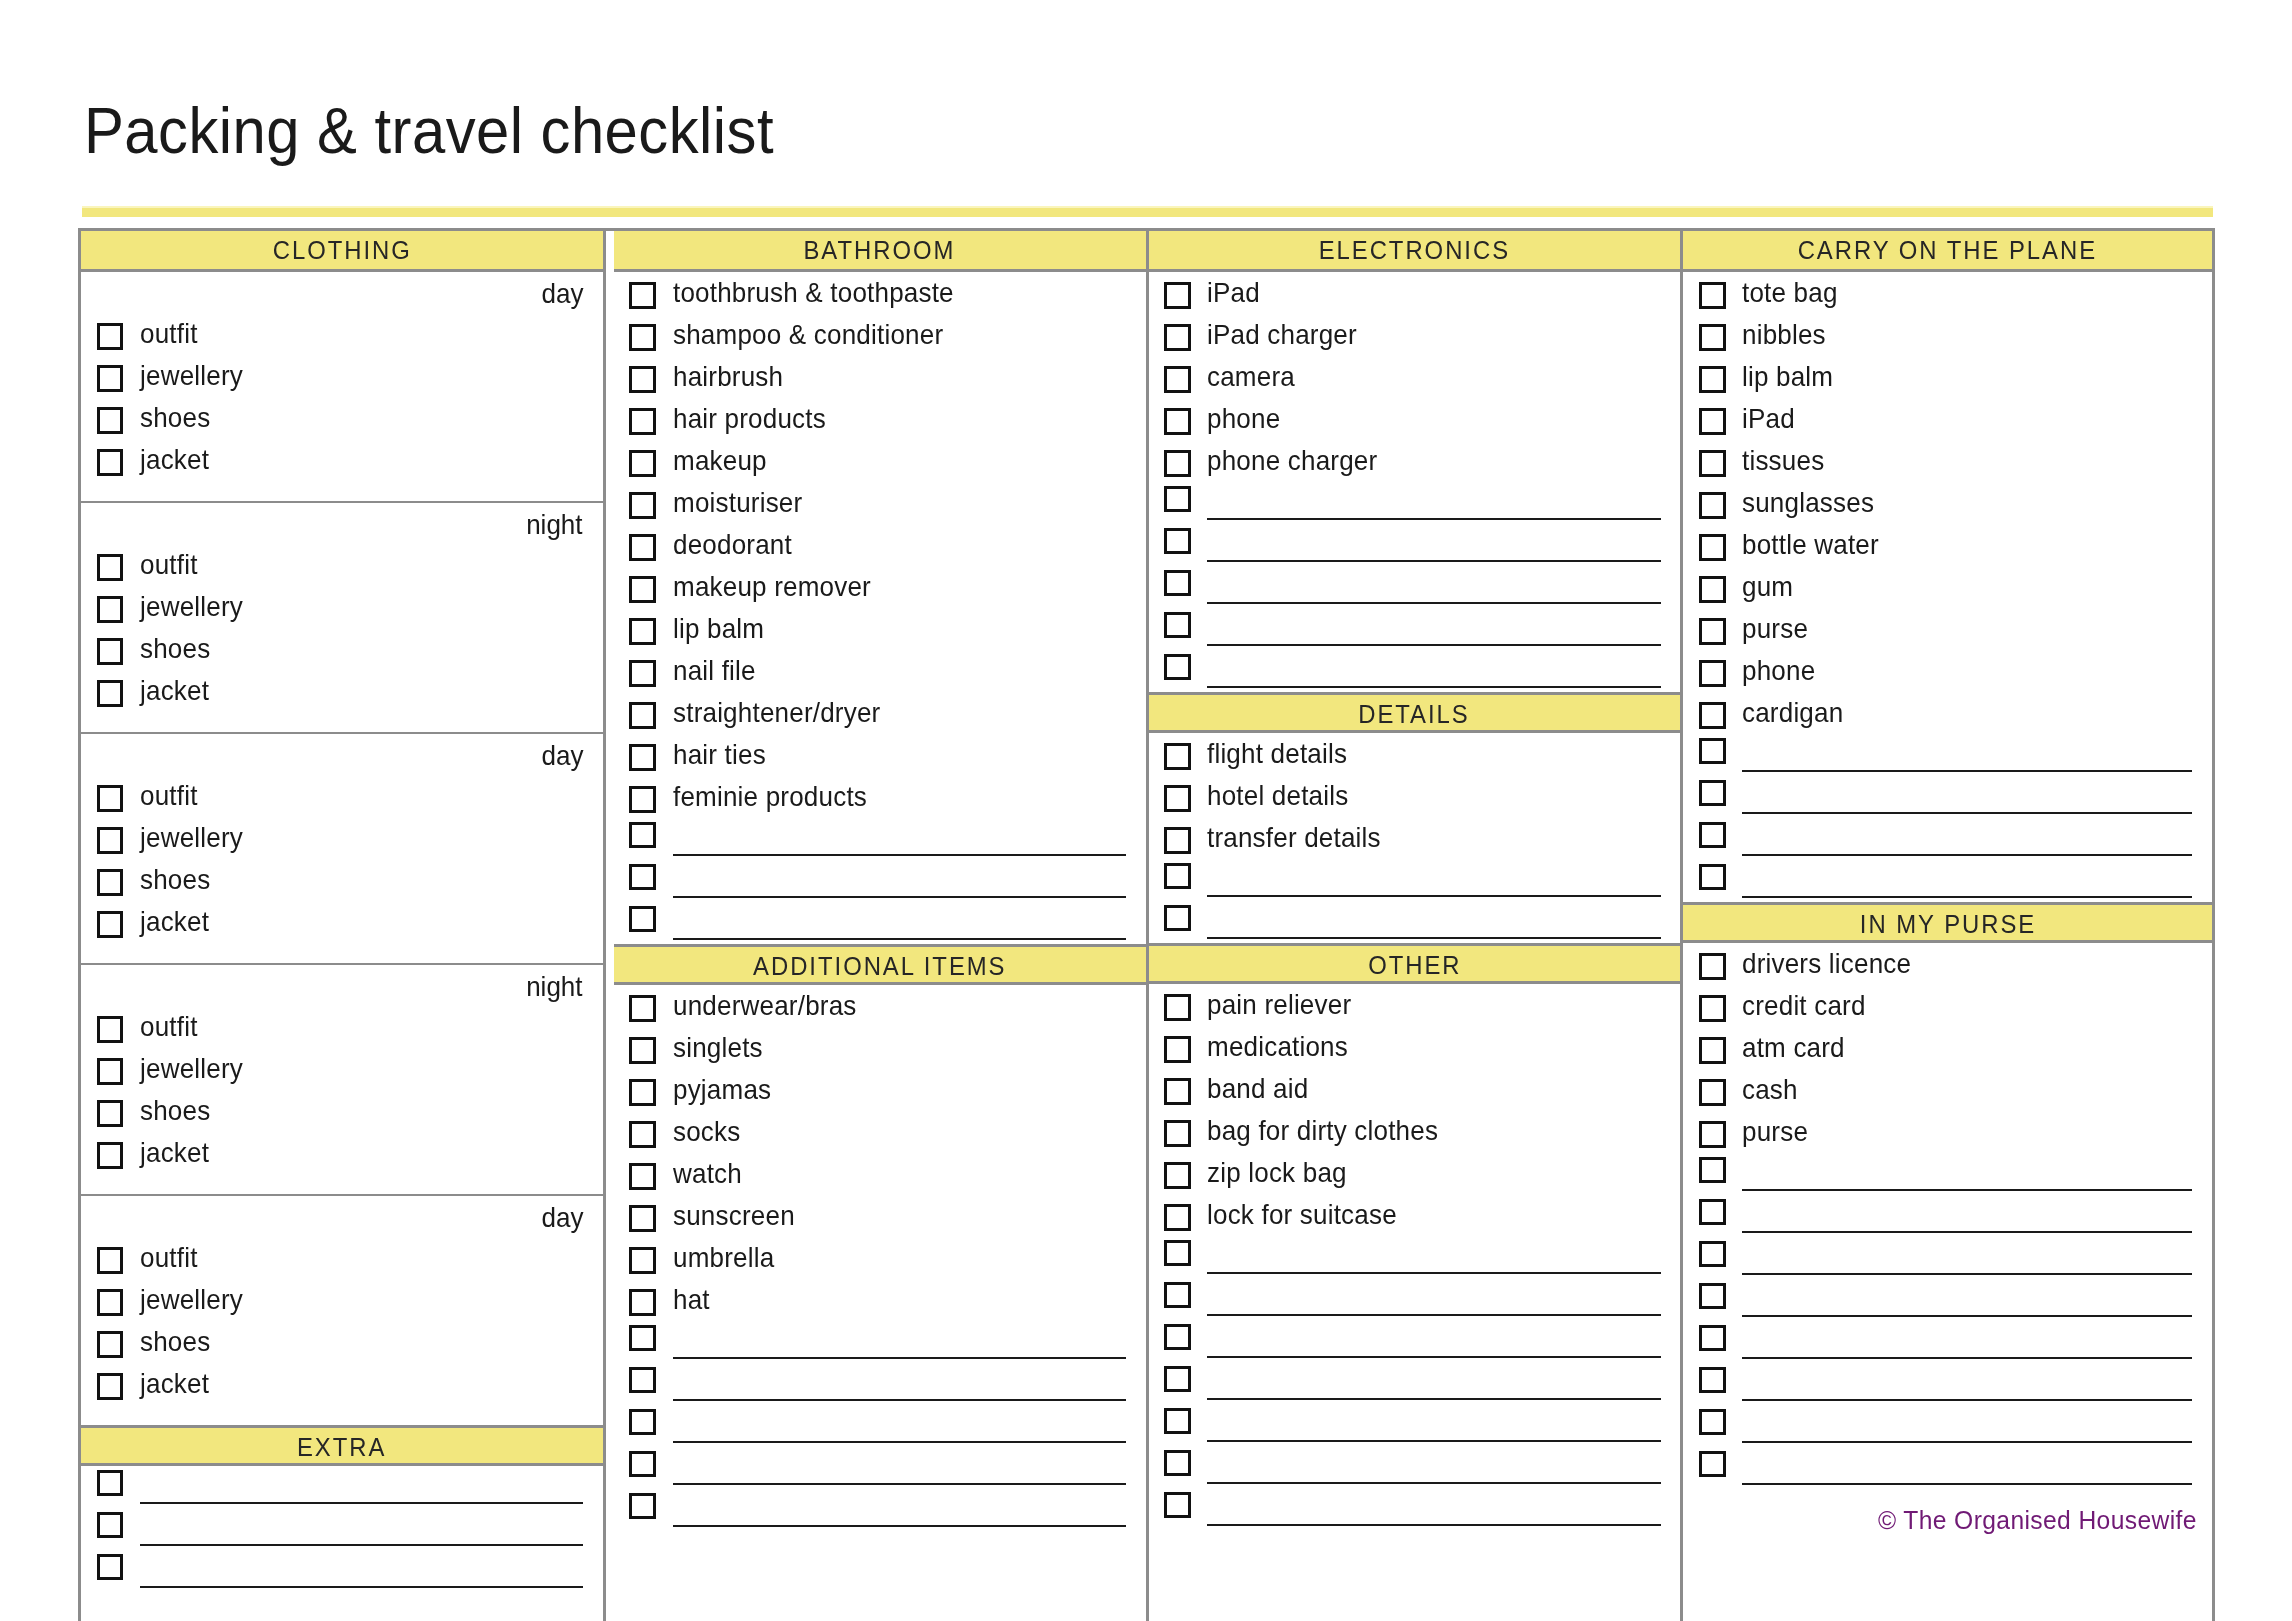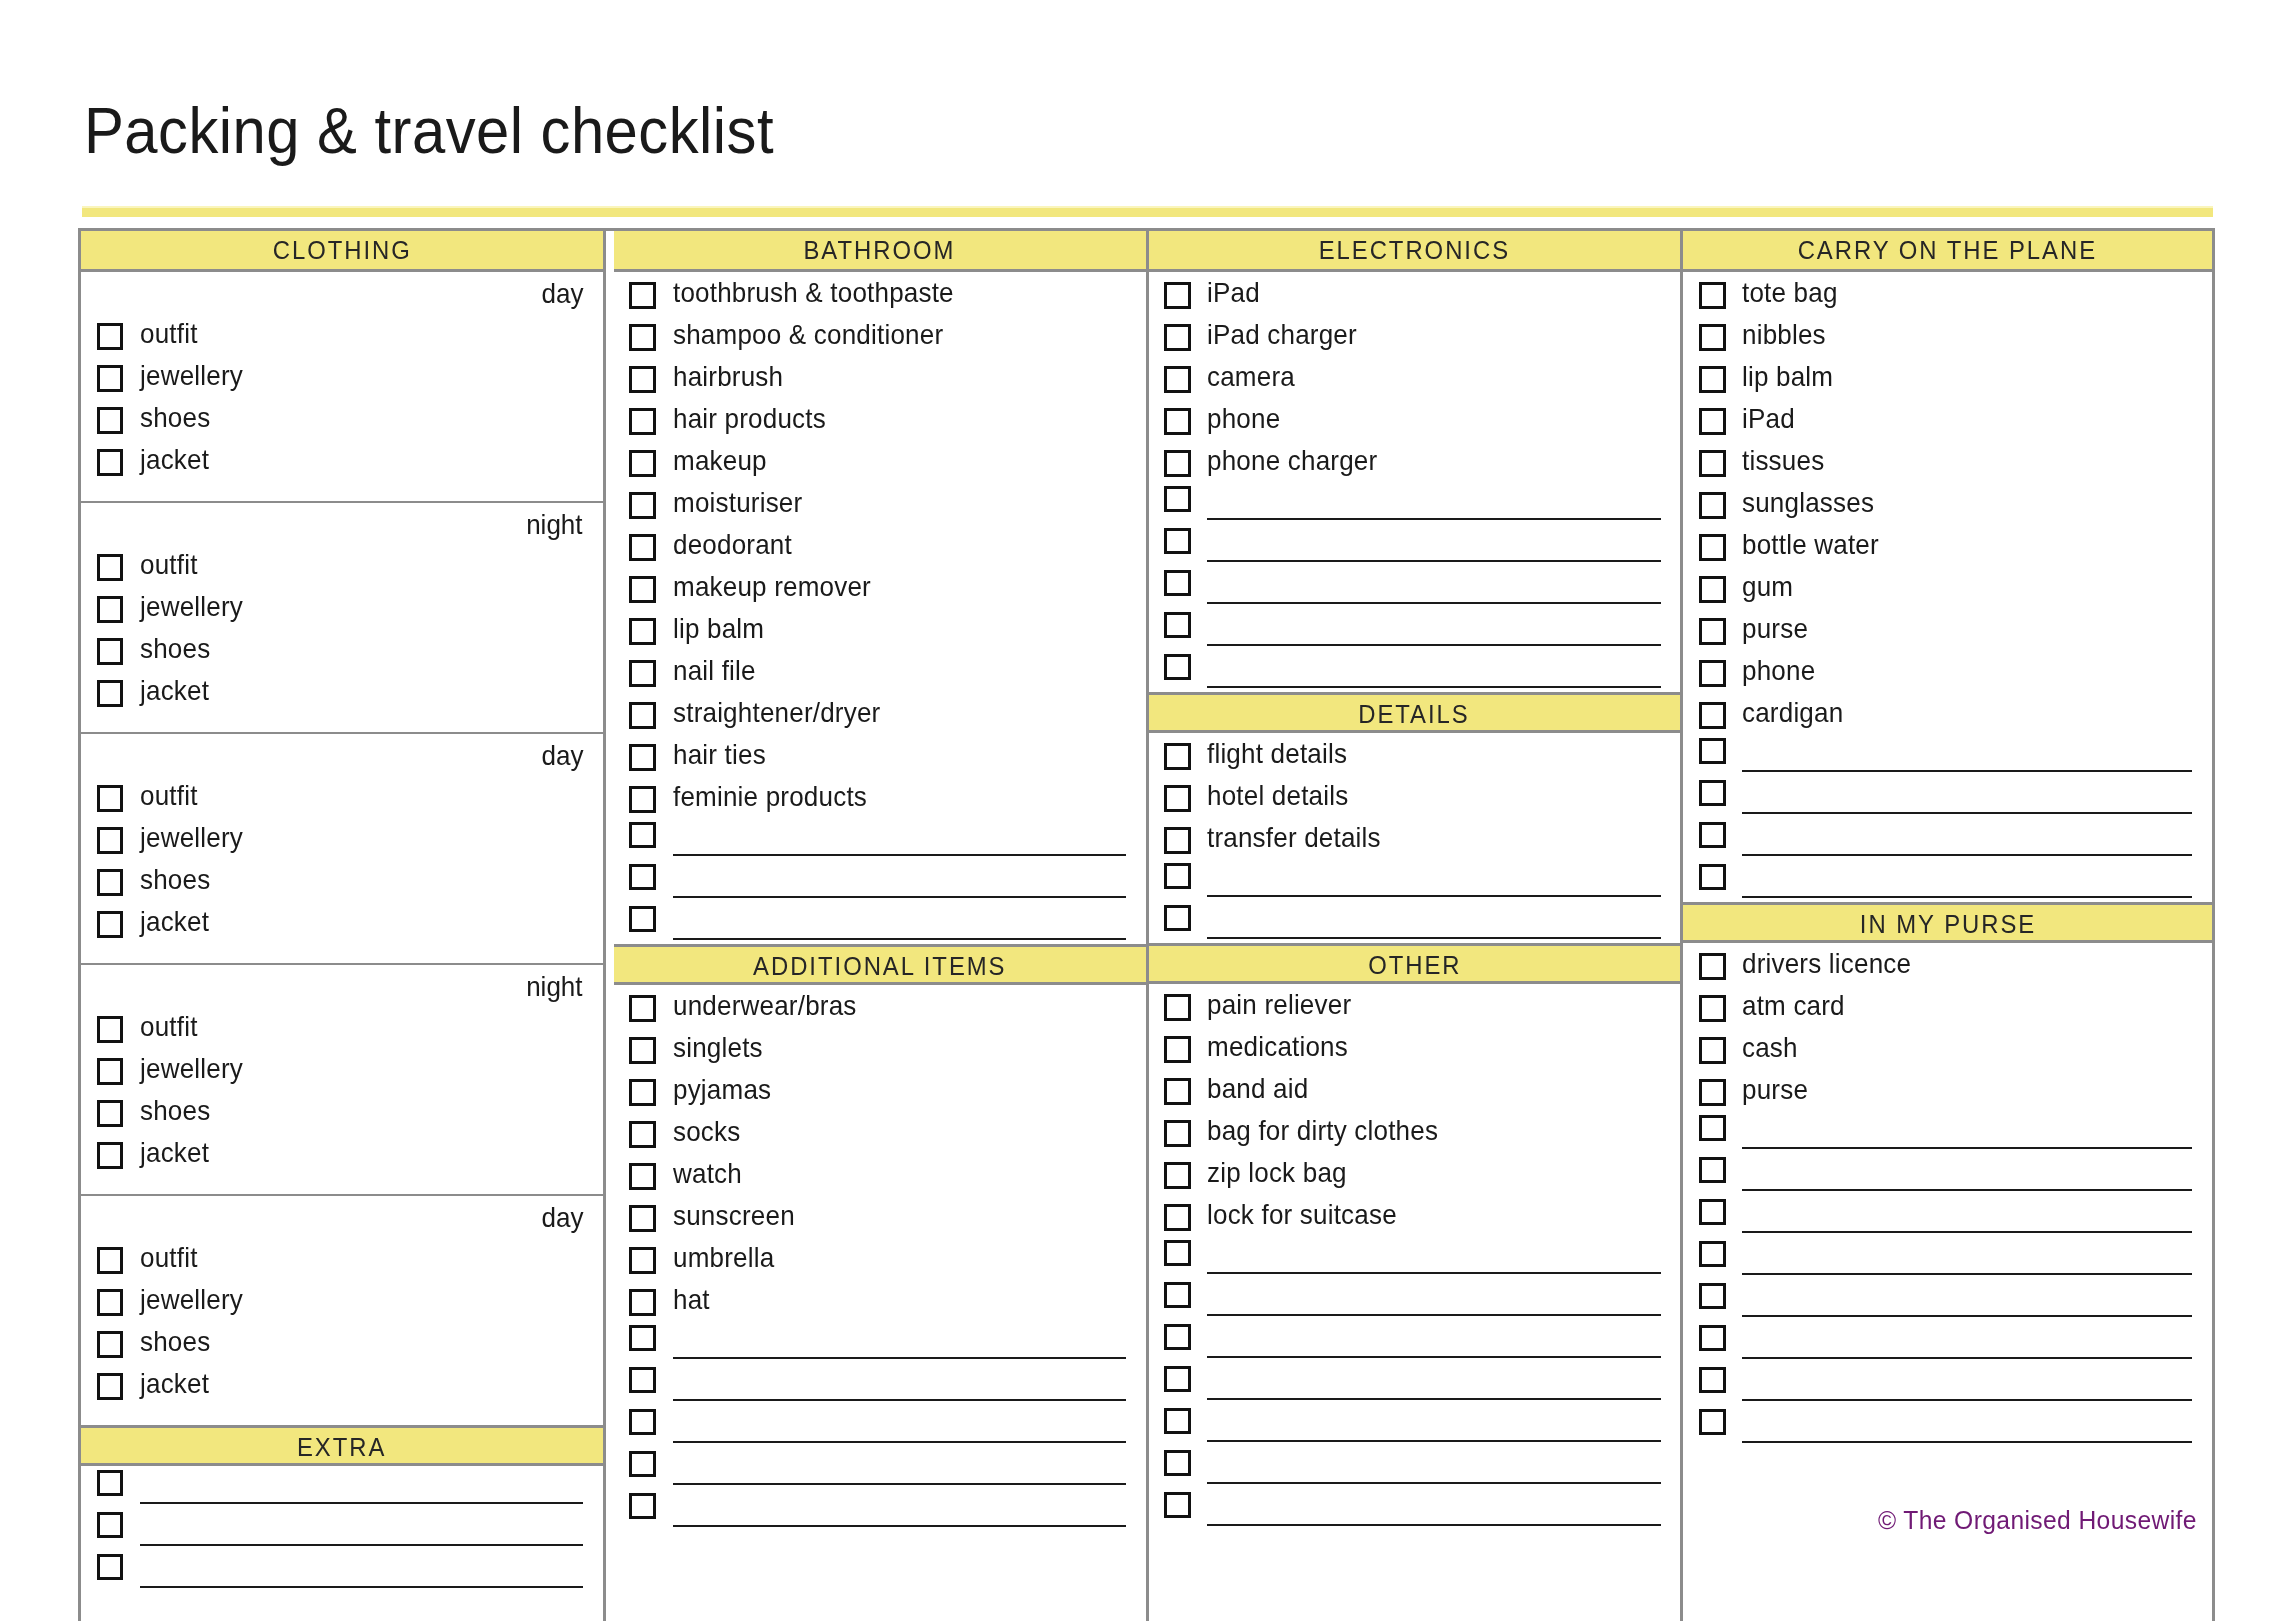--- a/index.html
+++ b/index.html
@@ -639,20 +639,24 @@
       <div class="band band-mid">
         <span>IN MY PURSE</span>
       </div>
       <div id="purse-body" class="list">
           <div class="row">
             <span class="cbox"></span>
             <span class="label">drivers licence</span>
           </div>
           <div class="row">
             <span class="cbox"></span>
+            <span class="label">credit card</span>
+          </div>
+          <div class="row">
+            <span class="cbox"></span>
             <span class="label">atm card</span>
           </div>
           <div class="row">
             <span class="cbox"></span>
             <span class="label">cash</span>
           </div>
           <div class="row">
             <span class="cbox"></span>
             <span class="label">purse</span>
           </div>

